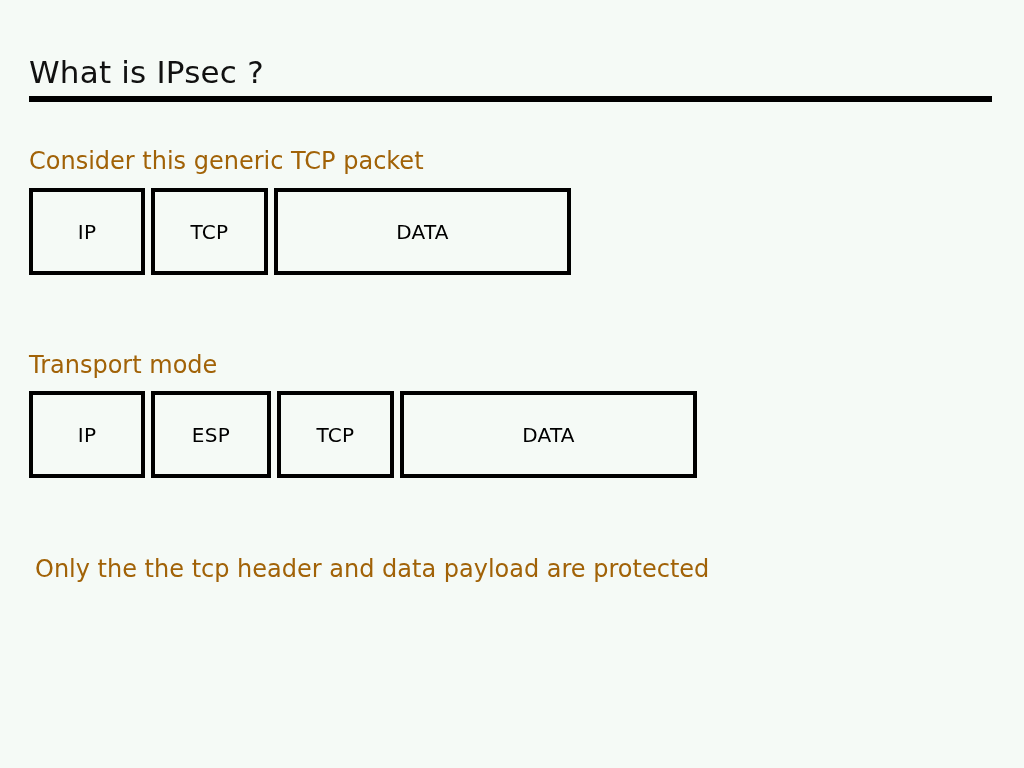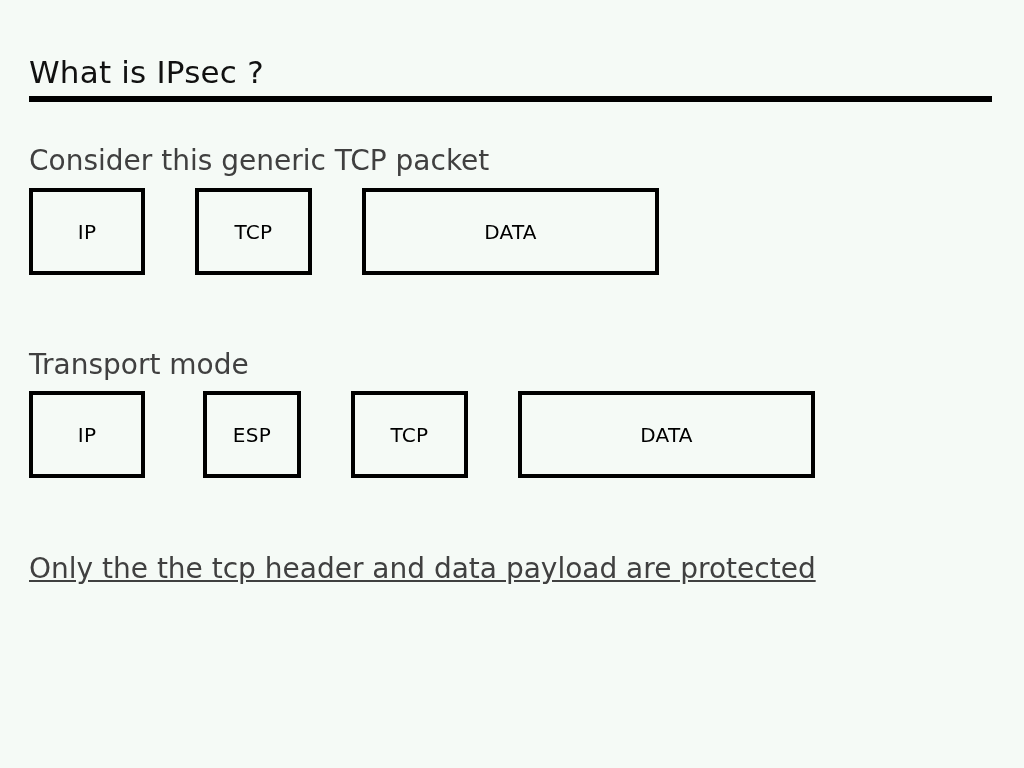--- a/index.html
+++ b/index.html
@@ -39,36 +39,35 @@
     left: 29px;
     top: 96px;
     width: 963px;
     height: 6px;
     background: #000000;
   }
 
   
   .caption {
     position: absolute;
-    font-size: 28px;
+    font-size: 24px;
     line-height: 30px;
-    color: #404040;
+    color: #a16207;
     white-space: nowrap;
     text-align: right;
   }
   .caption-consider { left: 29px; top: 146px; }
   .caption-transport { left: 29px; top: 350px; }
-  .caption-footnote  { left: 29px; top: 554px; text-decoration: underline; }
+  .caption-footnote  { left: 35px; top: 554px; }
 
   
   .packet-row {
     position: absolute;
     display: flex;
     align-items: stretch;
-    gap: 44px;
   }
   .packet-row-1 { left: 29px; top: 188px; height: 87px; }
   .packet-row-2 { left: 29px; top: 391px; height: 87px; }
 
   .packet-field {
     box-sizing: border-box;
     border: 4px solid #000000;
     background: #f5faf6;
     display: flex;
     align-items: center;
@@ -102,21 +101,21 @@
       <span>DATA</span>
     </div>
   </div>
 
   <div class="caption caption-transport">Transport mode</div>
 
   <div class="packet-row packet-row-2">
     <div class="packet-field" style="width:116px;">
       <span>IP</span>
     </div>
-    <div class="packet-field" style="width:98px;margin-left:8px;">
+    <div class="packet-field" style="width:120px;">
       <span>ESP</span>
     </div>
     <div class="packet-field" style="width:117px;">
       <span>TCP</span>
     </div>
     <div class="packet-field" style="width:297px;">
       <span>DATA</span>
     </div>
   </div>
 

